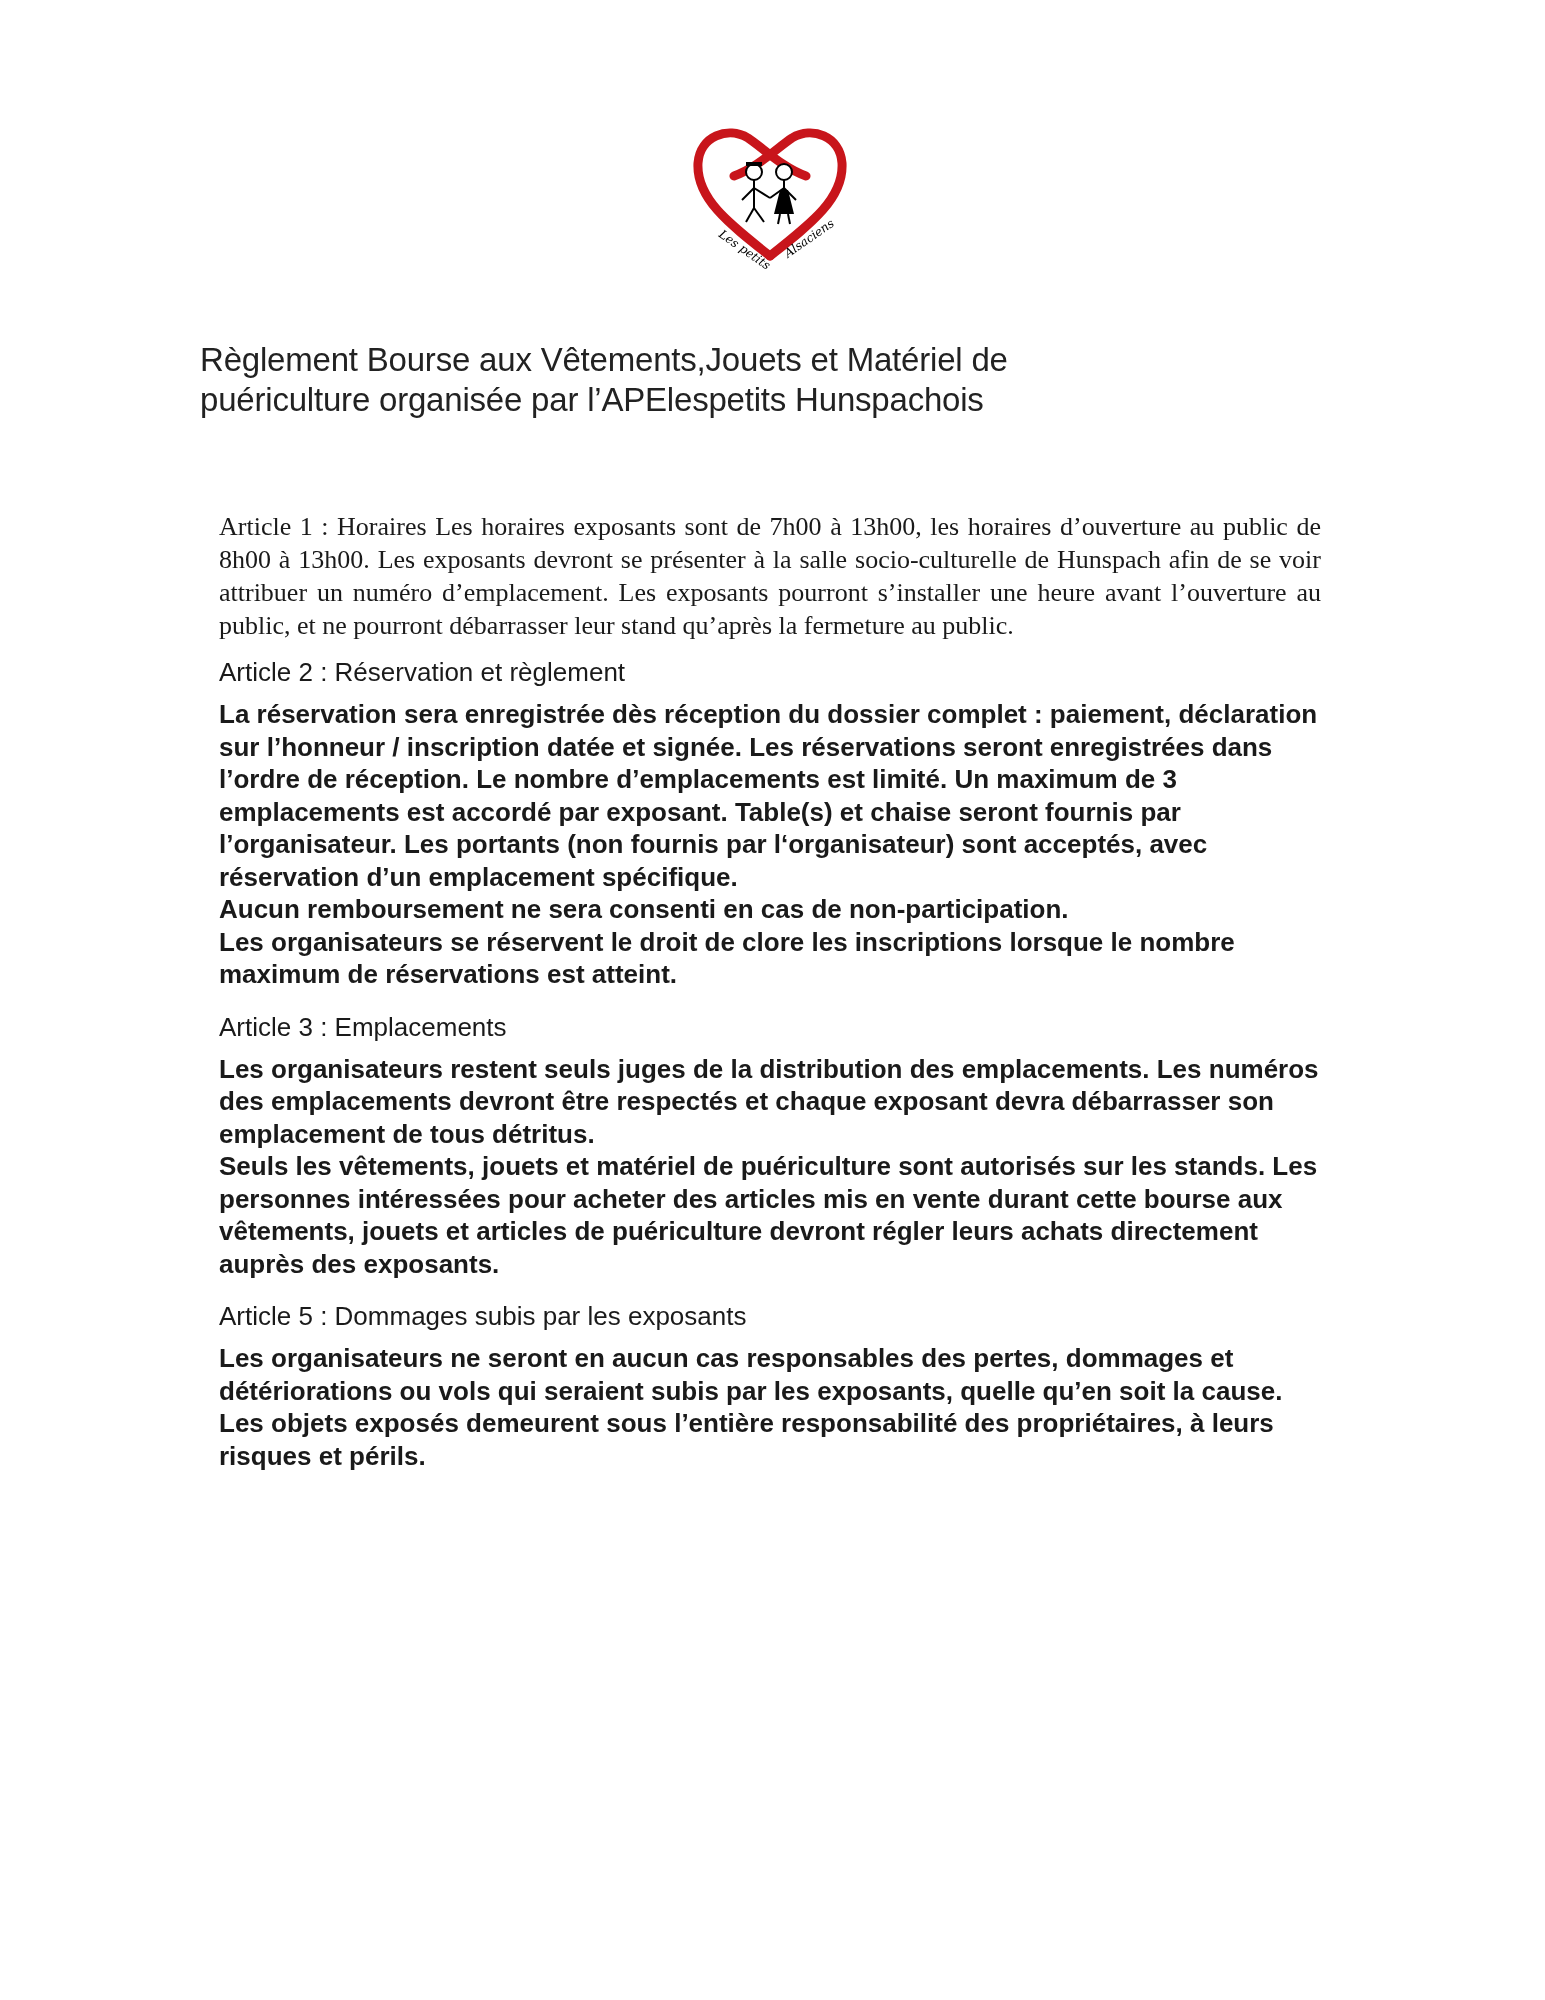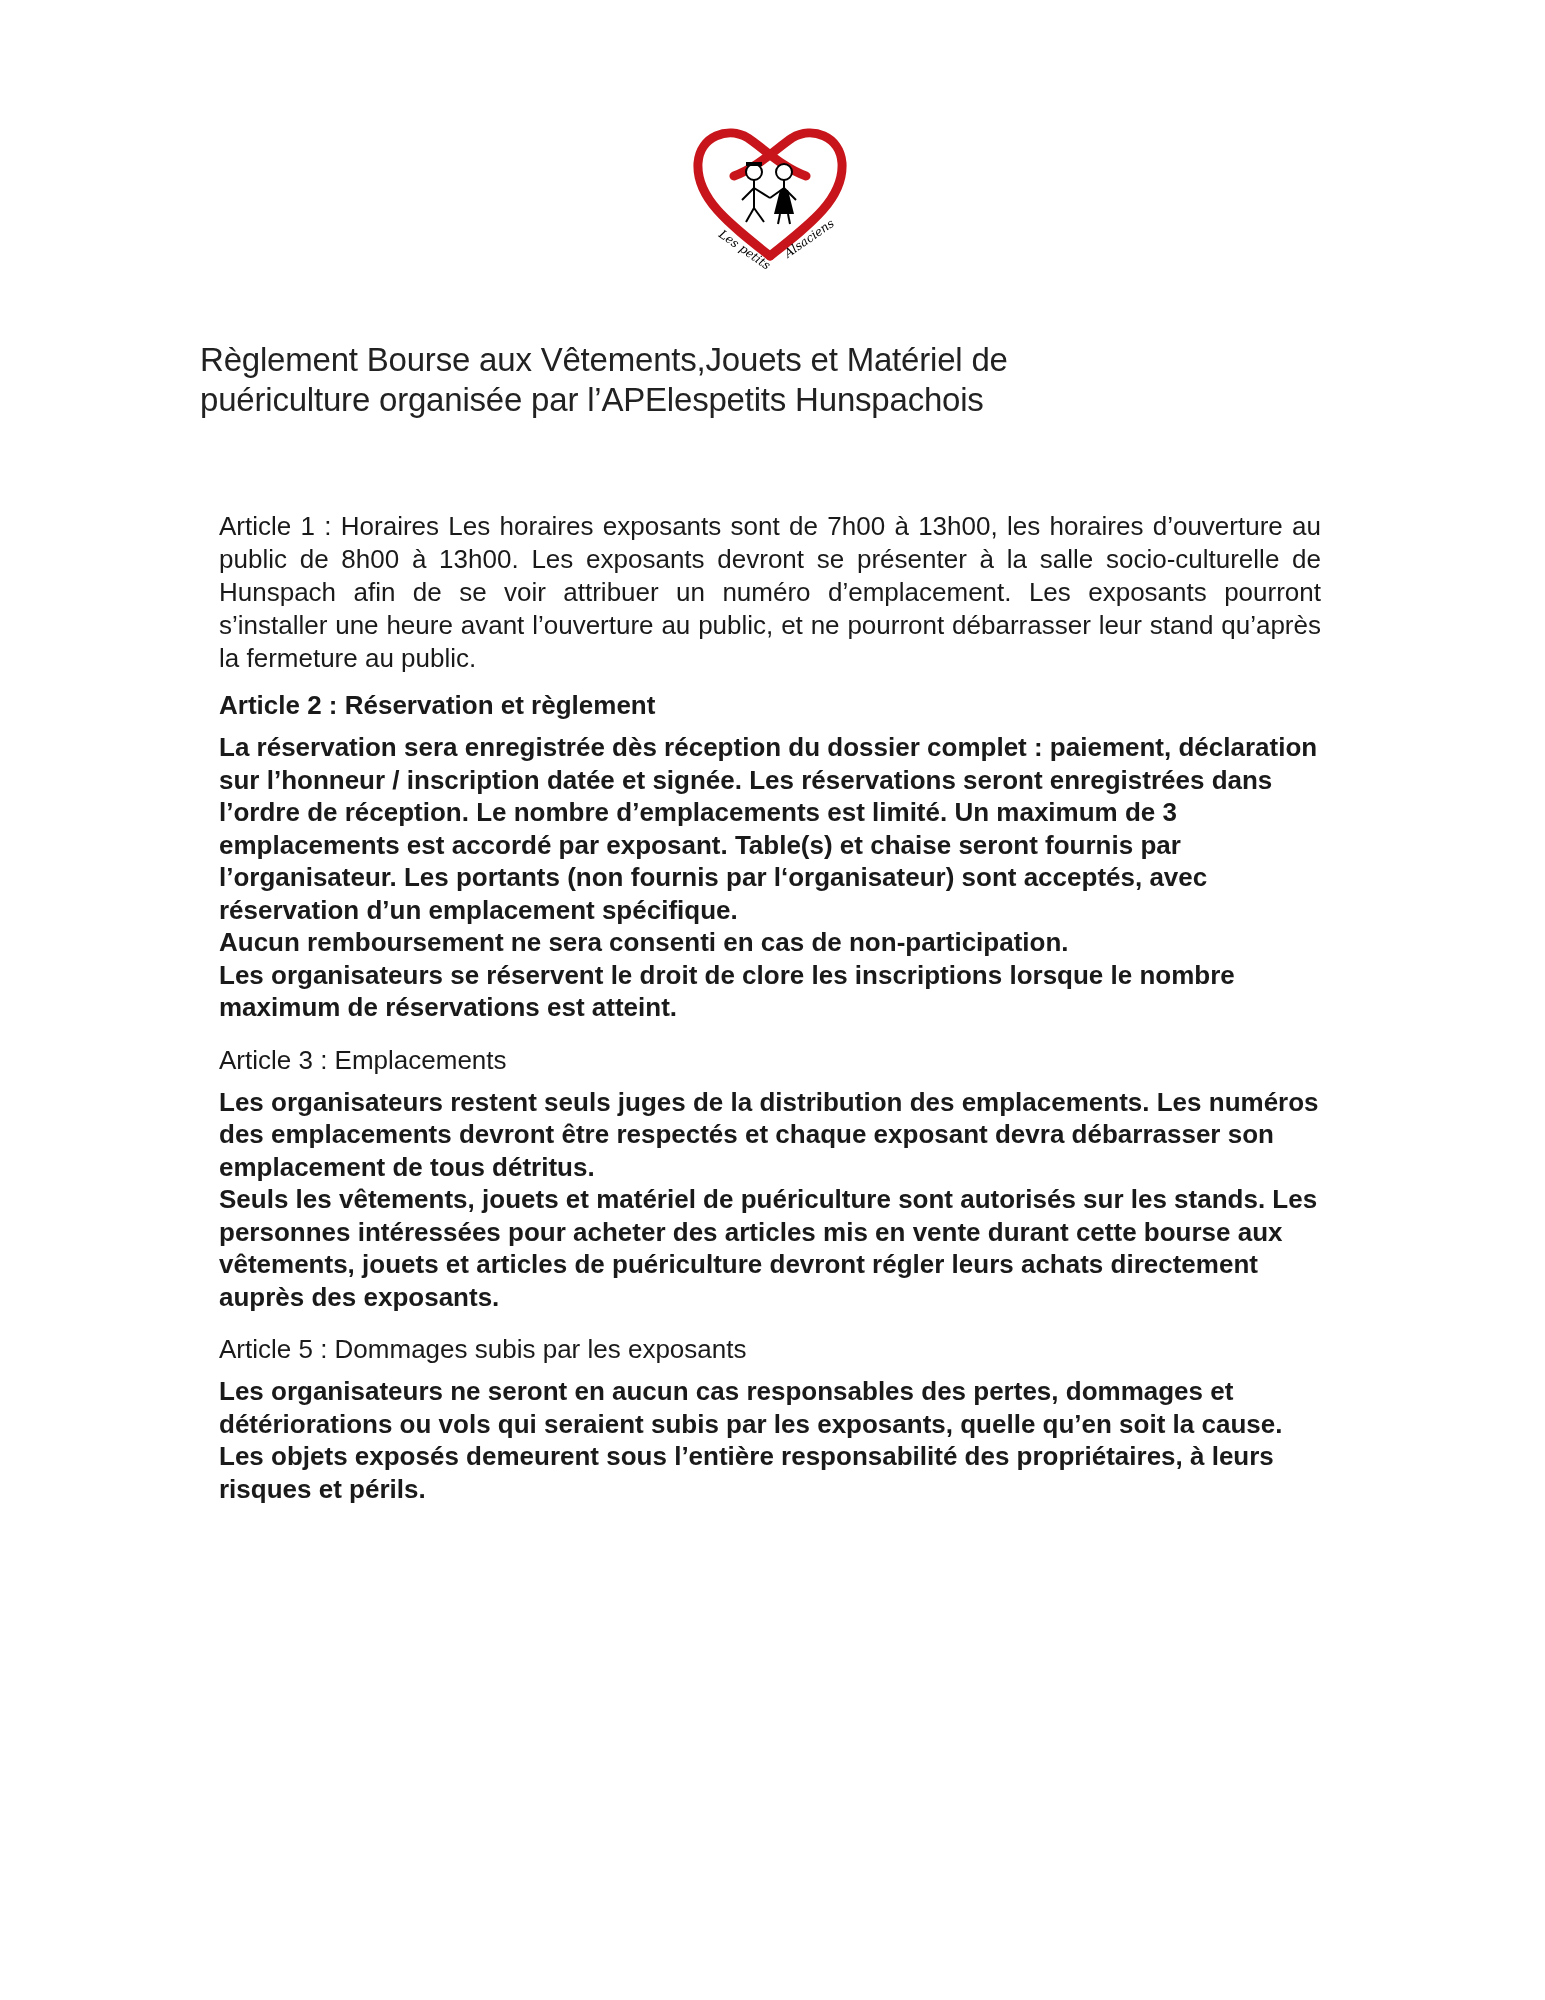--- a/index.html
+++ b/index.html
@@ -2,25 +2,25 @@
 <html><head>
 <meta charset="utf-8">
 <style>
   html, body { margin: 0; padding: 0; background: #ffffff; }
   body { width: 1545px; height: 2000px; position: relative; overflow: hidden;
          font-family: "Liberation Sans", "DejaVu Sans", sans-serif; color: #1a1a1a; }
   .logo { position: absolute; left: 688px; top: 118px; width: 164px; height: 152px; }
   .title { position: absolute; left: 200px; width: 1145px; top: 340px;
            text-align: left; font-size: 33px; line-height: 40px; color: #222; letter-spacing: -0.2px; }
   .content { position: absolute; left: 219px; top: 510px; width: 1102px; font-size: 26px; color: #1a1a1a; }
-  .art1 { text-align: justify; line-height: 33px; margin: 0 0 0 0; }
+  .art1 { text-align: justify; line-height: 33px; margin: 0 0 0 0; font-family: Liberation Serif, serif; }
   .art-heading { font-size: 26px; line-height: 32px; margin: 20px 0 10px 0; }
   .art-body { line-height: 32.5px; margin: 0; font-weight: bold; }
   .art-body p { margin: 0; }
-  .h2 { margin-top: 14px; font-weight: bold; }
+  .h2 { margin-top: 14px; }
 </style>
 </head>
 <body>
 
 <div class="logo">
   <svg width="164" height="152" viewBox="0 0 164 152">
 
     <path d="M82 138 C 40 105, 8 80, 10 45 C 12 18, 40 8, 60 20 C 75 30, 95 50, 118 58" fill="none" stroke="#c8151b" stroke-width="9" stroke-linecap="round"></path>
     <path d="M82 138 C 124 105, 156 80, 154 45 C 152 18, 124 8, 104 20 C 89 30, 69 50, 46 58" fill="none" stroke="#c8151b" stroke-width="9" stroke-linecap="round"></path>
 

